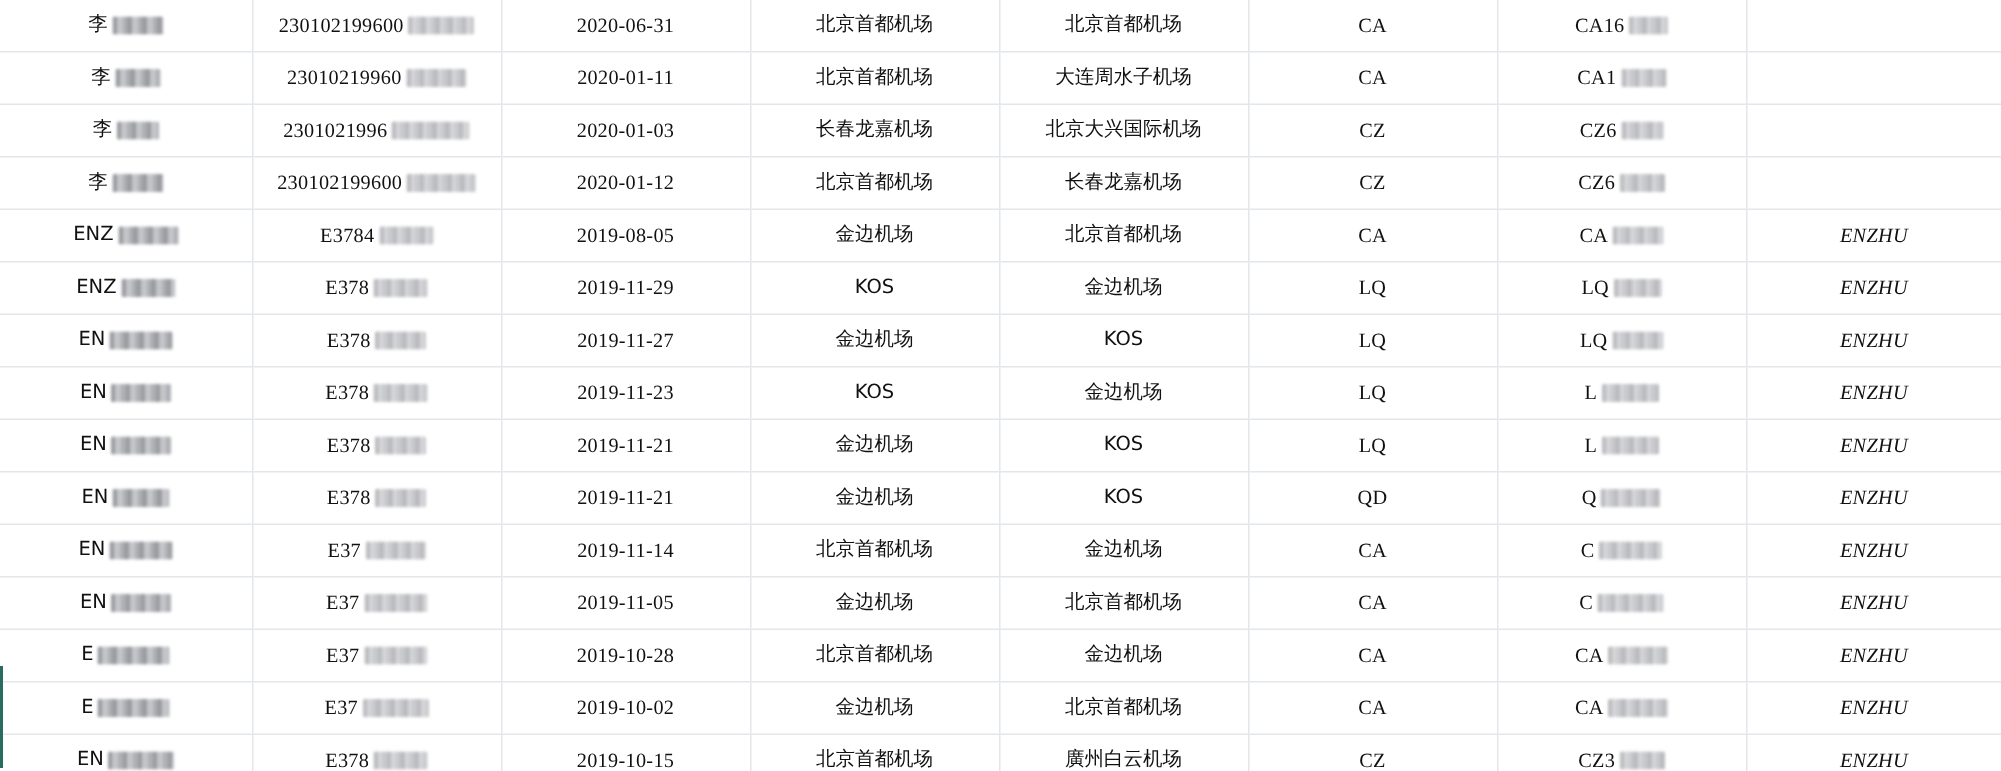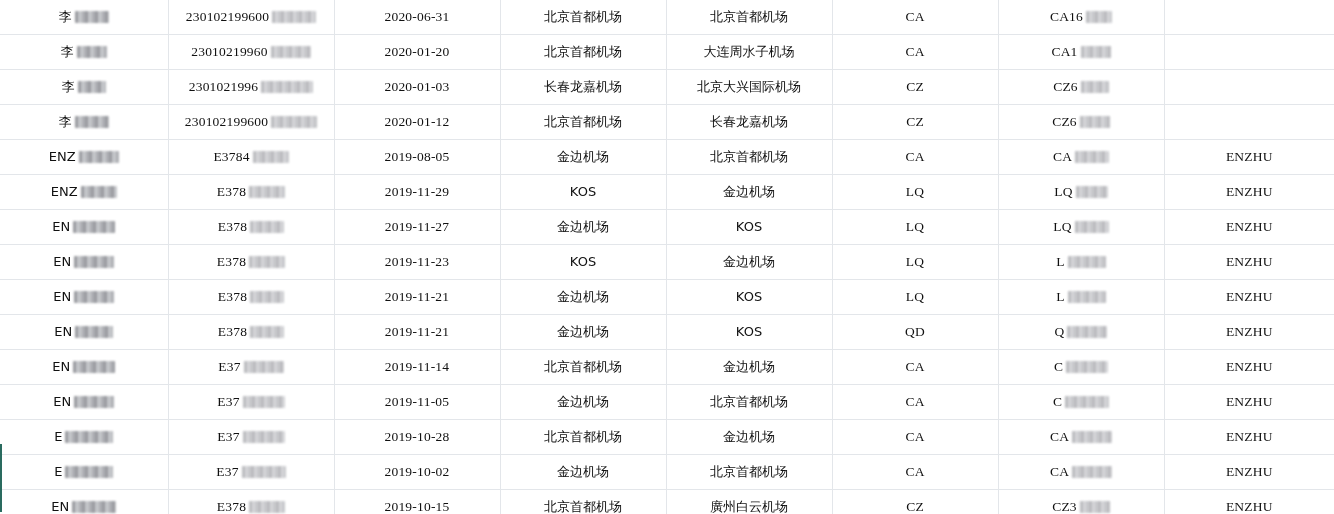--- a/index.html
+++ b/index.html
@@ -32,20 +32,21 @@
     height: 34px;
     padding: 0 4px;
     text-align: center;
     vertical-align: middle;
     white-space: nowrap;
     overflow: hidden;
     color: #111;
   }
   table.flight-table td:last-child {
     border-right: none;
+    font-style: italic;
   }
   
   col.c0 { width: 168px; }
   col.c1 { width: 166px; }
   col.c2 { width: 166px; }
   col.c3 { width: 166px; }
   col.c4 { width: 166px; }
   col.c5 { width: 166px; }
   col.c6 { width: 166px; }
   col.c7 { width: 170px; }
@@ -156,21 +157,21 @@
         <tr>
           <td><span class="cell-inner">
               <span class="cn-text">李</span>
               <span class="redact dark" style="width: 30px;"></span>
             </span></td>
           <td><span class="cell-inner">
               <span class="mono-text">23010219960</span>
               <span class="redact" style="width: 40px;"></span>
             </span></td>
           <td><span class="cell-inner">
-              <span class="mono-text">2020-01-20</span>
+              <span class="mono-text">2020-01-11</span>
             </span></td>
           <td><span class="cell-inner">
               <span class="cn-text">北京首都机场</span>
             </span></td>
           <td><span class="cell-inner">
               <span class="cn-text">大连周水子机场</span>
             </span></td>
           <td><span class="cell-inner">
               <span class="mono-text">CA</span>
             </span></td>

